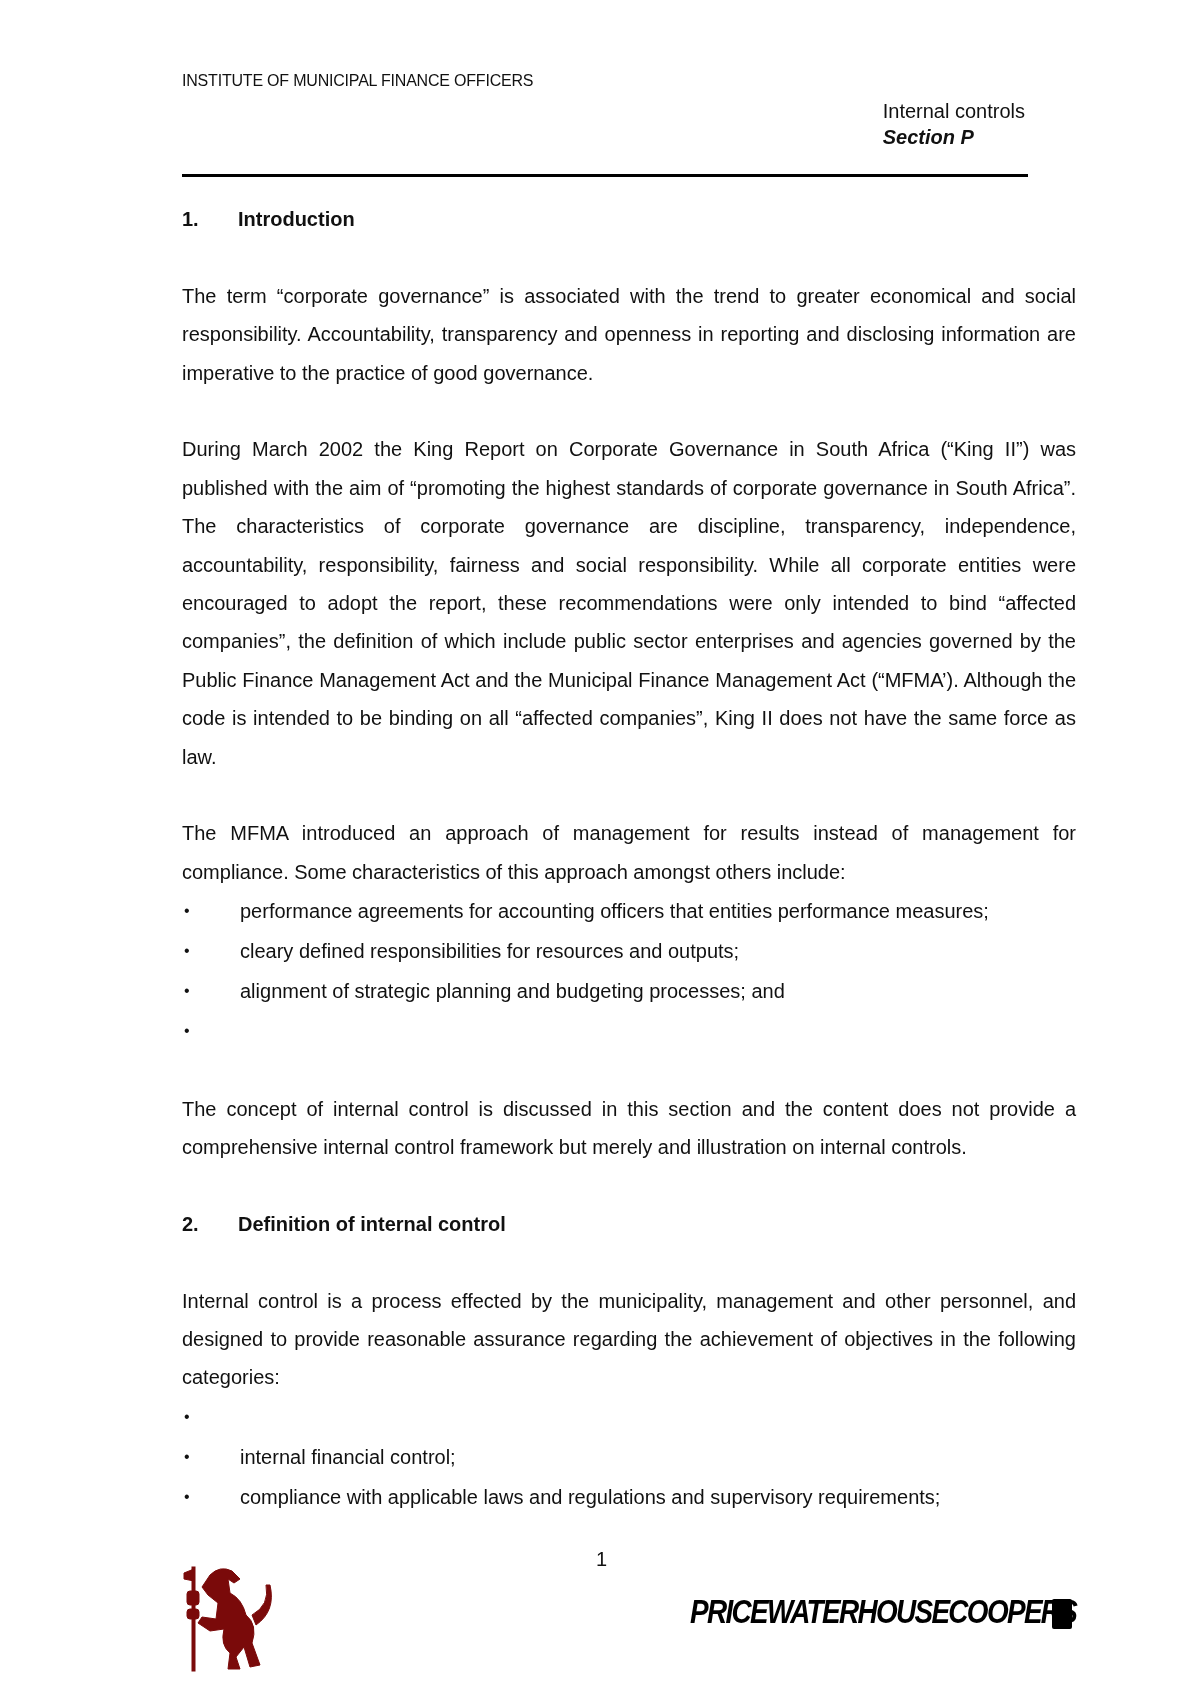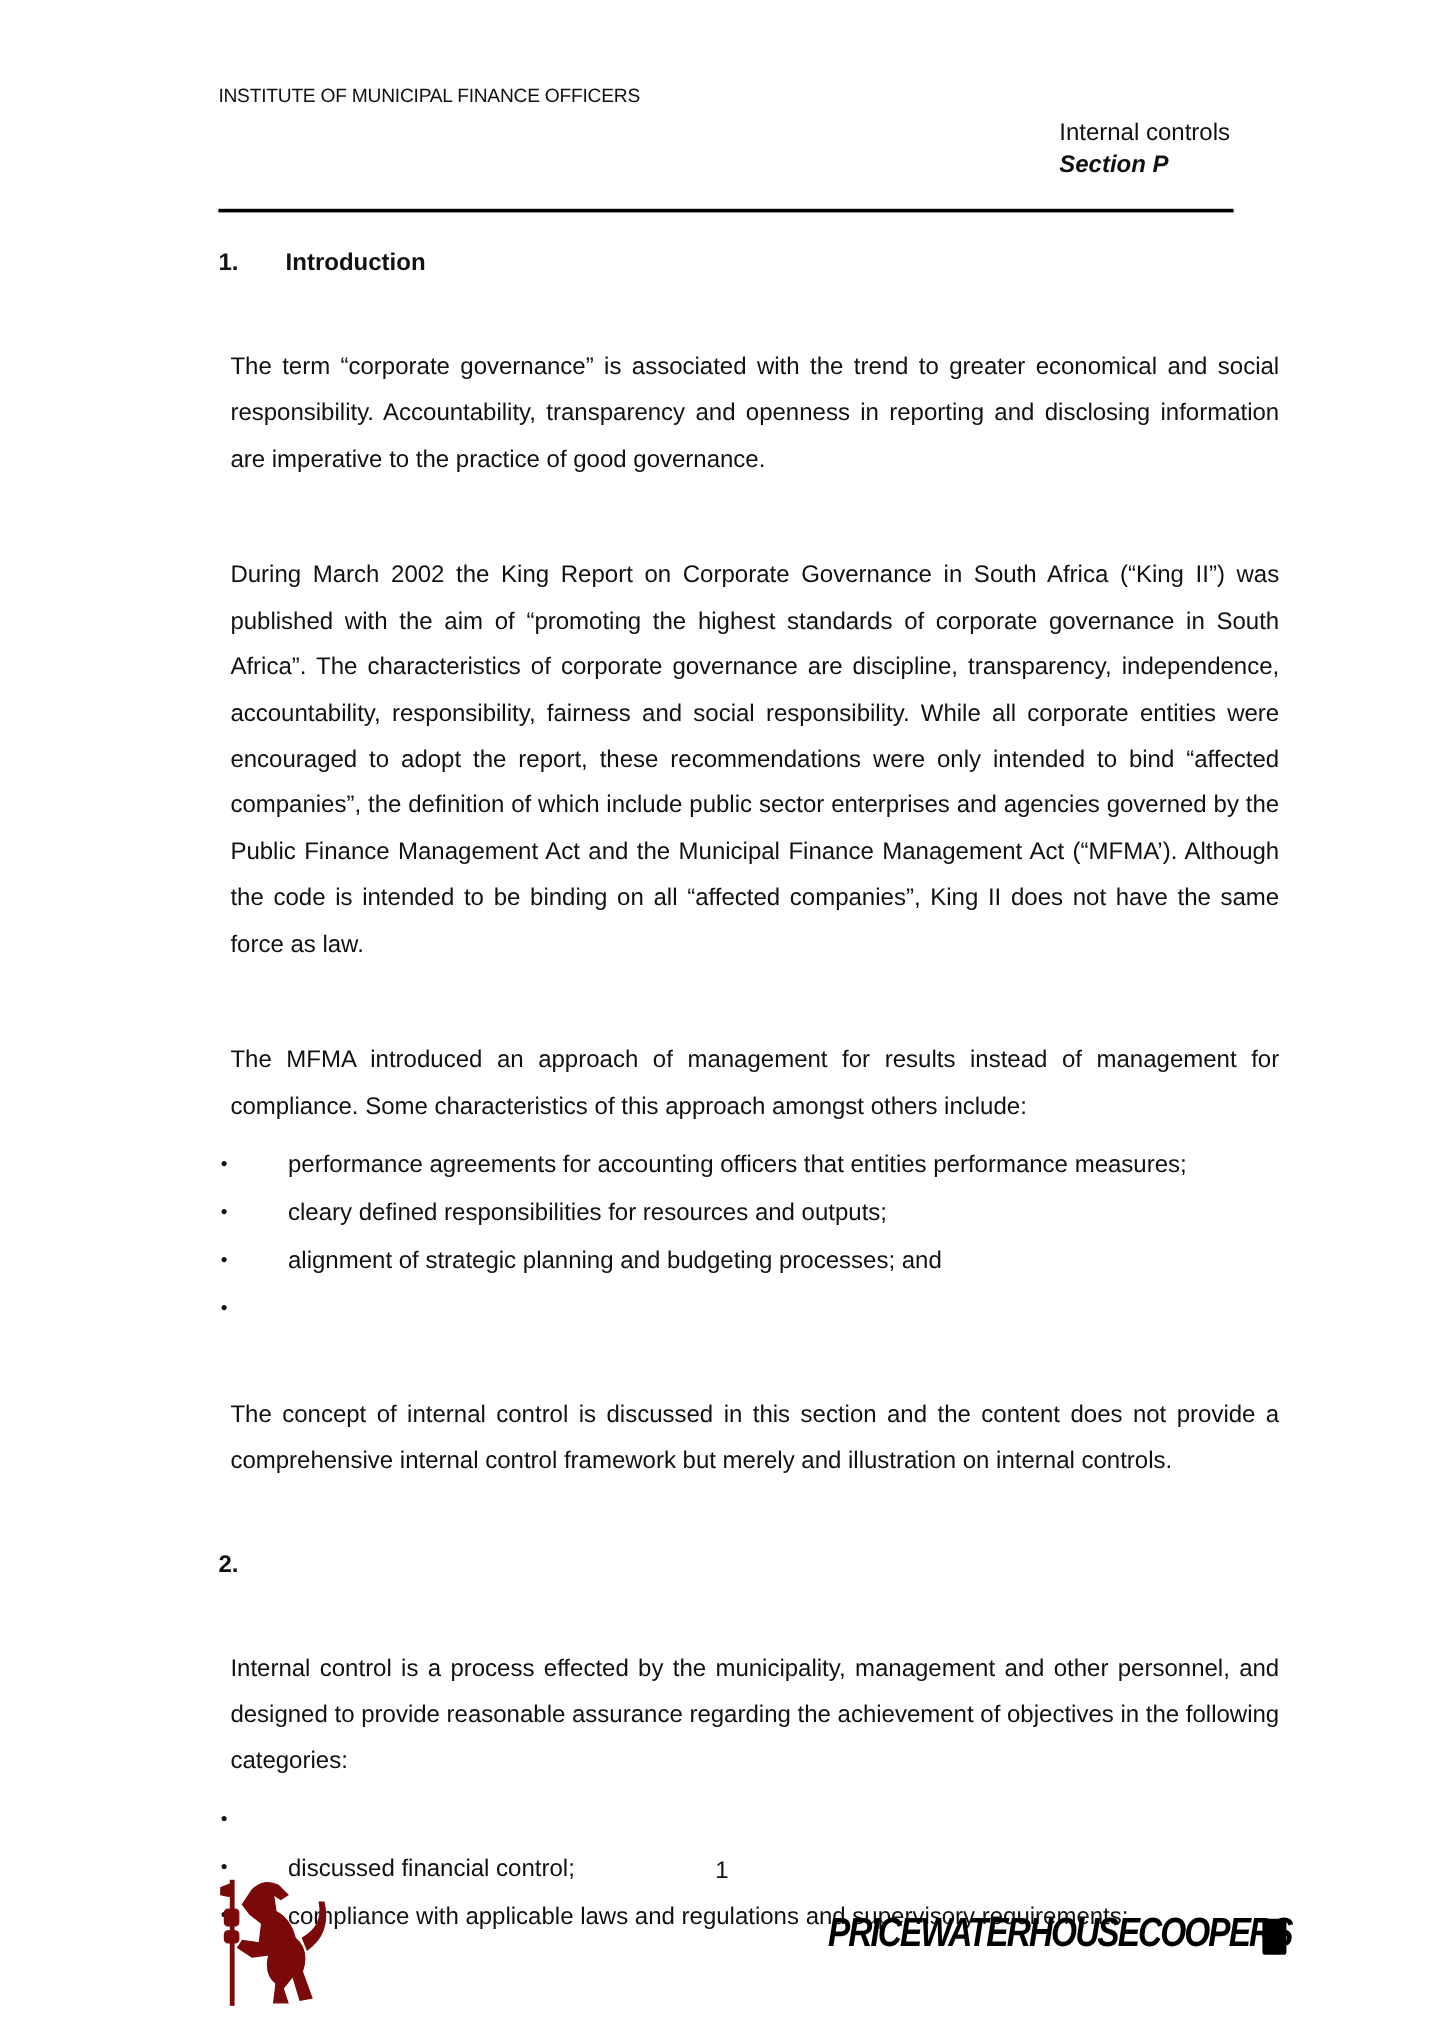--- a/index.html
+++ b/index.html
@@ -6,21 +6,21 @@
   body { width: 1200px; height: 1698px; position: relative; overflow: hidden;
          font-family: "Liberation Sans", sans-serif; color: #111; }
   .page { position: absolute; left: 0; top: 0; width: 1200px; height: 1698px; }
   .hdr-left { position: absolute; left: 182px; top: 72px; font-size: 16px; font-weight: 400; letter-spacing: -0.2px; }
   .hdr-right { position: absolute; right: 175px; top: 98px; text-align: left; font-size: 20px; line-height: 26px; }
   .hdr-right .sec { font-style: italic; font-weight: bold; }
   .rule { position: absolute; left: 182px; top: 174px; width: 846px; height: 3px; background: #000; }
   .content { position: absolute; left: 182px; top: 200px; width: 894px; font-size: 20px; line-height: 38.4px; }
   h2 { font-size: 20px; font-weight: bold; margin: 0; line-height: 38.4px; display: flex; }
   h2 .num { width: 56px; }
-  p { margin: 10px; text-align: justify; }
+  p { margin: 0; text-align: justify; }
   .gap { height: 38.4px; }
   ul { list-style: none; margin: 0; padding: 0; }
   li { display: flex; line-height: 40px; }
   li .bullet { width: 56px; font-size: 16px; padding-left: 2px; }
   .pagenum { position: absolute; left: 596px; top: 1548px; font-size: 20px; }
   .crest { position: absolute; left: 180px; top: 1565px; width: 100px; height: 110px; }
   .pwc { position: absolute; left: 690px; top: 1592px; font-size: 34px; font-weight: bold; font-style: italic;
          letter-spacing: -2px; color: #000; font-family: "Liberation Sans Narrow", "Liberation Sans", sans-serif; transform: scaleX(0.82); transform-origin: left; }
   .pwc-box { position: absolute; left: 1052px; top: 1599px; width: 20px; height: 30px; background: #000; border-radius: 2px; }
 </style>
@@ -61,30 +61,31 @@
         </li>
       <li>
           <span class="bullet">•</span>
         </li>
     </ul>
     <div class="gap"></div>
     <p>The concept of internal control is discussed in this section and the content does not provide a comprehensive internal control framework but merely and illustration on internal controls.</p>
     <div class="gap"></div>
     <h2>
       <span class="num">2.</span>
+      <span>Definition of internal control</span>
     </h2>
     <div class="gap"></div>
     <p>Internal control is a process effected by the municipality, management and other personnel, and designed to provide reasonable assurance regarding the achievement of objectives in the following categories:</p>
     <ul>
       <li>
           <span class="bullet">•</span>
         </li>
       <li>
           <span class="bullet">•</span>
-          <span>discussed financial control;</span>
+          <span>internal financial control;</span>
         </li>
       <li>
           <span class="bullet">•</span>
           <span>compliance with applicable laws and regulations and supervisory requirements;</span>
         </li>
     </ul>
   </div>
 
   <div class="pagenum">1</div>
 

